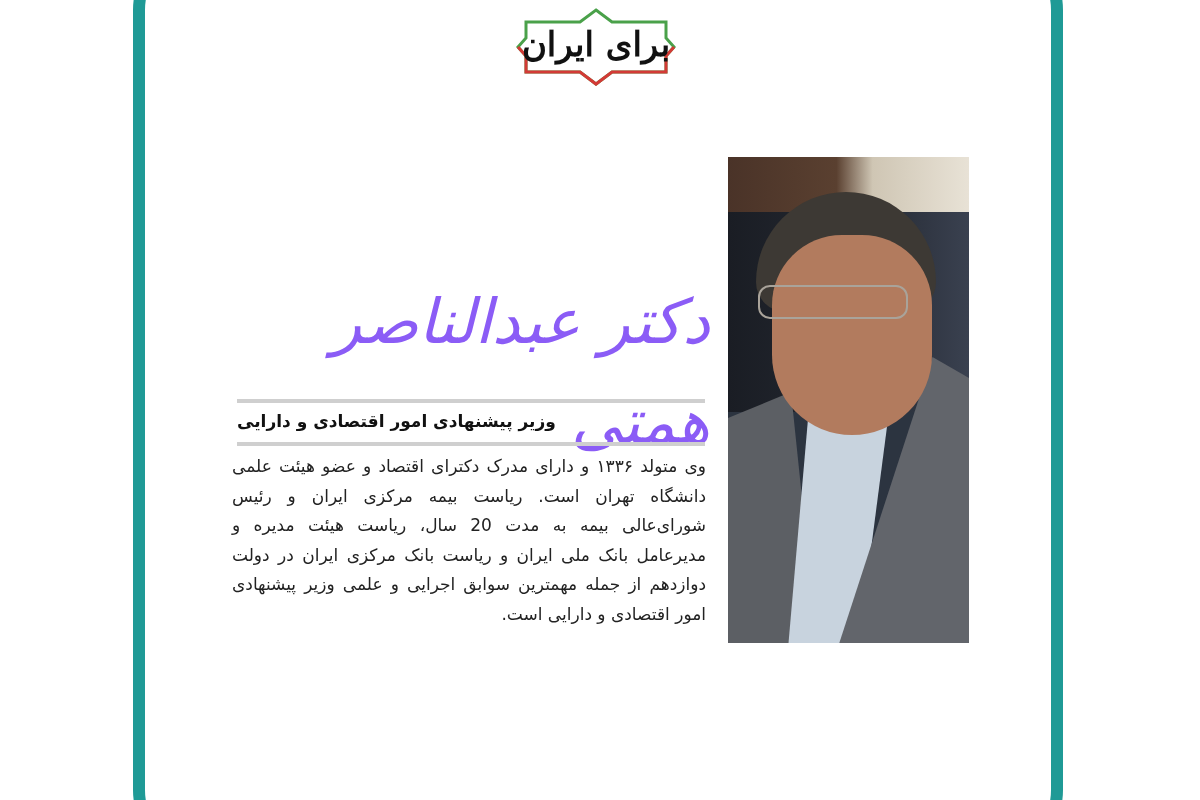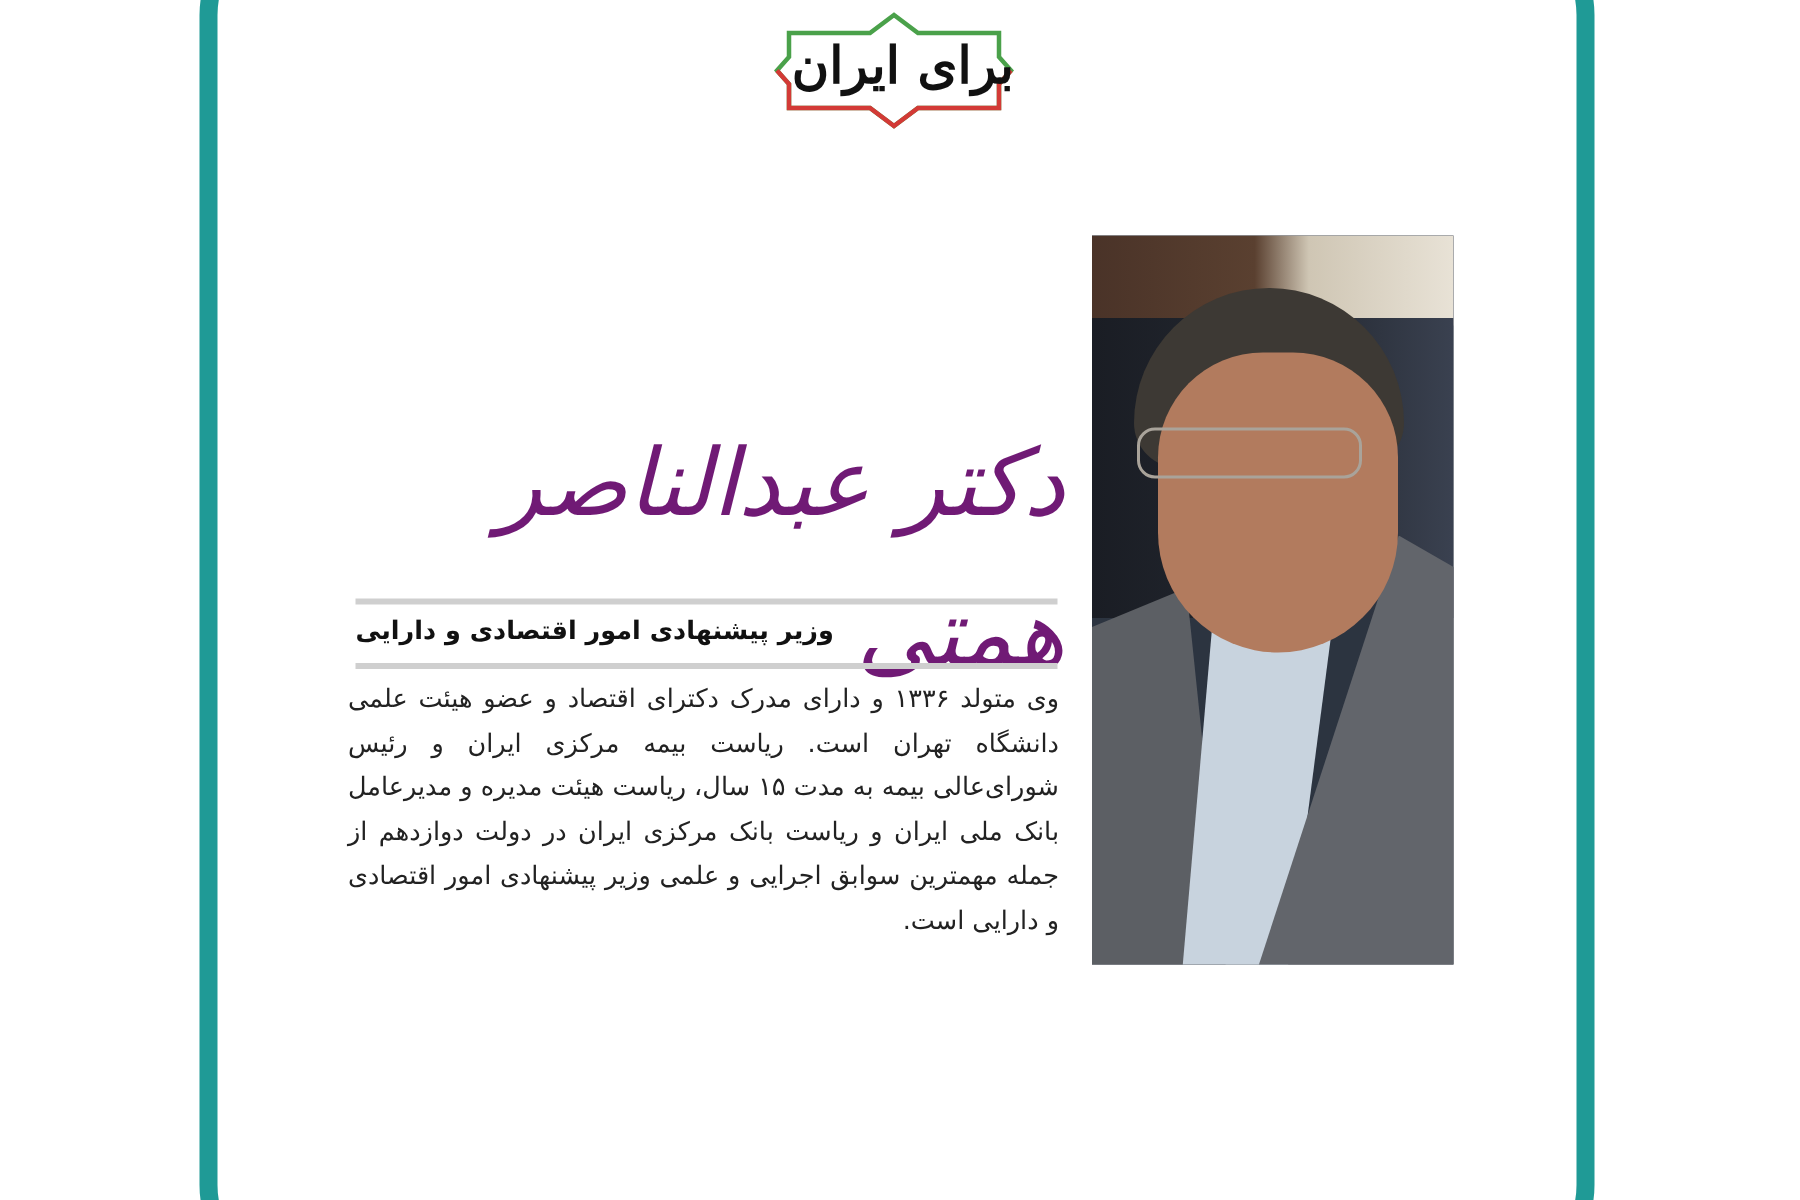--- a/index.html
+++ b/index.html
@@ -16,40 +16,40 @@
     }
 
     .logo {
       position: absolute;
       left: 516px; top: 8px;
       width: 160px; height: 78px;
     }
     .logo svg { position: absolute; left: 0; top: 0; }
     .logo-text {
       position: absolute; left: 0; top: 14px; width: 160px;
-      text-align: right;
+      text-align: center;
       direction: rtl;
       font-family: "DejaVu Serif", serif;
       font-weight: bold;
       font-size: 34px;
       color: #111;
       line-height: 44px;
     }
 
     .name {
       position: absolute;
       left: 330px; top: 272px;
       width: 380px; height: 110px;
       direction: rtl;
       text-align: right;
       font-family: "DejaVu Serif", serif;
       font-style: italic;
       font-size: 62px;
       line-height: 100px;
-      color: #701a75;
+      color: #8b5cf6;
       letter-spacing: -1px;
     }
 
     .rule {
       position: absolute; left: 237px; width: 468px; height: 4px;
       background: #cfcfcf;
     }
     .rule.top { top: 399px; }
     .rule.bottom { top: 442px; }
 
@@ -101,21 +101,21 @@
   </svg>
   <div class="logo-text">برای ایران</div>
 </div>
 
 <div class="name">دکتر عبدالناصر همتی</div>
 
 <div class="rule top"></div>
 <div class="subtitle">وزیر پیشنهادی امور اقتصادی و دارایی</div>
 <div class="rule bottom"></div>
 
-<div class="bio">وی متولد ۱۳۳۶ و دارای مدرک دکترای اقتصاد و عضو هیئت علمی دانشگاه تهران است. ریاست بیمه مرکزی ایران و رئیس شورای‌عالی بیمه به مدت ۱۵ سال، ریاست هیئت مدیره و مدیرعامل بانک ملی ایران و ریاست بانک مرکزی ایران در دولت دوازدهم از جمله مهمترین سوابق اجرایی و علمی وزیر پیشنهادی امور اقتصادی و دارایی است.</div>
+<div class="bio">وی متولد ۱۳۳۶ و دارای مدرک دکترای اقتصاد و عضو هیئت علمی دانشگاه تهران است. ریاست بیمه مرکزی ایران و رئیس شورای‌عالی بیمه به مدت 20 سال، ریاست هیئت مدیره و مدیرعامل بانک ملی ایران و ریاست بانک مرکزی ایران در دولت دوازدهم از جمله مهمترین سوابق اجرایی و علمی وزیر پیشنهادی امور اقتصادی و دارایی است.</div>
 
 <div class="photo">
   <div class="bg-top"></div>
   <div class="bg-dark"></div>
   <div class="jacket-l"></div>
   <div class="shirt"></div>
   <div class="jacket-r"></div>
   <div class="hair"></div>
   <div class="face"></div>
   <div class="glasses"></div>

